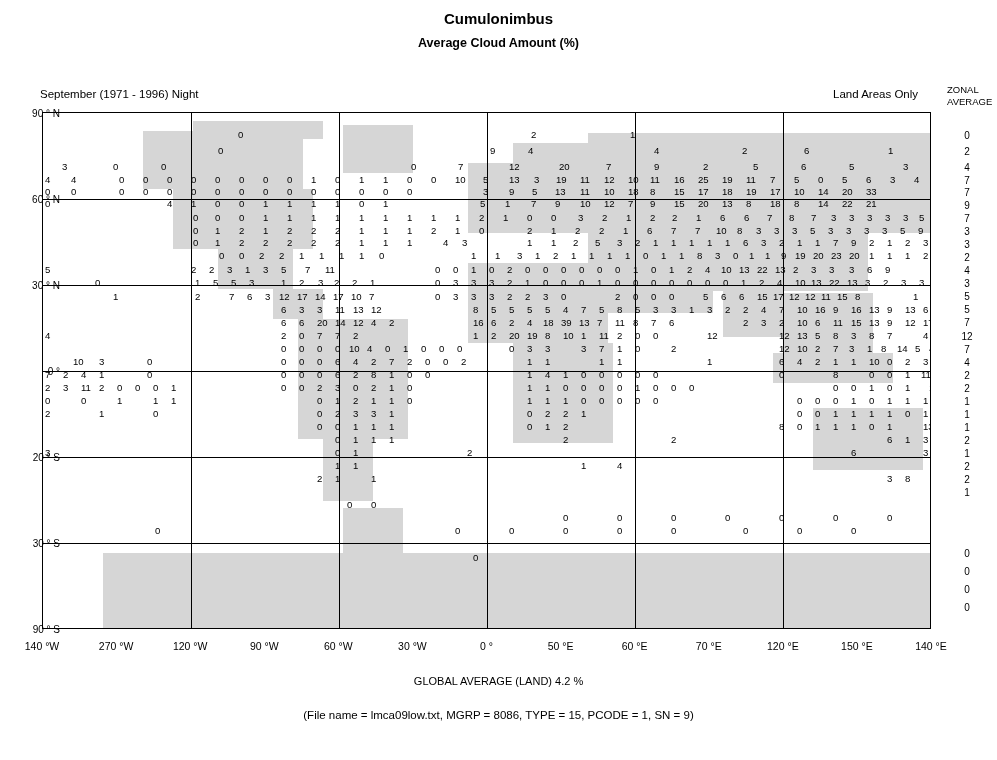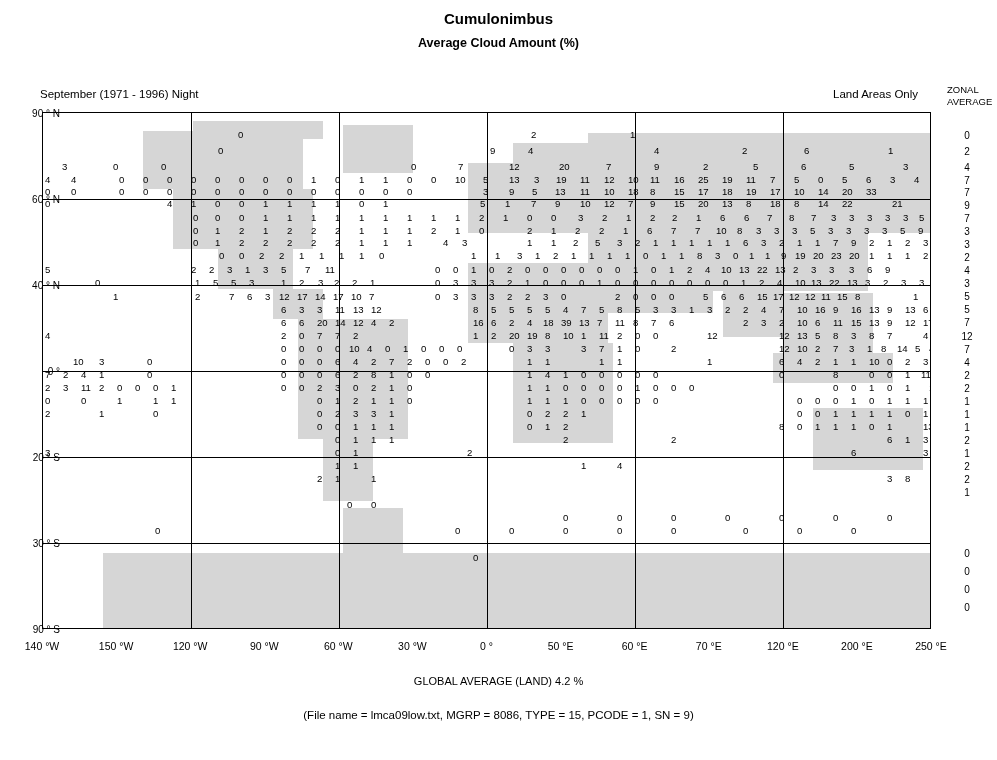--- a/index.html
+++ b/index.html
@@ -182,21 +182,21 @@
       <div class="cell" style="left: 585px; top: 86px;">7</div>
       <div class="cell" style="left: 607px; top: 86px;">9</div>
       <div class="cell" style="left: 631px; top: 86px;">15</div>
       <div class="cell" style="left: 655px; top: 86px;">20</div>
       <div class="cell" style="left: 679px; top: 86px;">13</div>
       <div class="cell" style="left: 703px; top: 86px;">8</div>
       <div class="cell" style="left: 727px; top: 86px;">18</div>
       <div class="cell" style="left: 751px; top: 86px;">8</div>
       <div class="cell" style="left: 775px; top: 86px;">14</div>
       <div class="cell" style="left: 799px; top: 86px;">22</div>
-      <div class="cell" style="left: 849px; top: 86px;">21</div>
+      <div class="cell" style="left: 823px; top: 86px;">21</div>
       <div class="cell" style="left: 150px; top: 100px;">0</div>
       <div class="cell" style="left: 172px; top: 100px;">0</div>
       <div class="cell" style="left: 196px; top: 100px;">0</div>
       <div class="cell" style="left: 220px; top: 100px;">1</div>
       <div class="cell" style="left: 244px; top: 100px;">1</div>
       <div class="cell" style="left: 268px; top: 100px;">1</div>
       <div class="cell" style="left: 292px; top: 100px;">1</div>
       <div class="cell" style="left: 316px; top: 100px;">1</div>
       <div class="cell" style="left: 340px; top: 100px;">1</div>
       <div class="cell" style="left: 364px; top: 100px;">1</div>
@@ -744,40 +744,40 @@
       <div class="cell" style="left: 700px; top: 413px;">0</div>
       <div class="cell" style="left: 754px; top: 413px;">0</div>
       <div class="cell" style="left: 808px; top: 413px;">0</div>
       <div class="cell" style="left: 430px; top: 440px;">0</div>
     </div>
 </div>
 
 <div id="ytick-layer">
     <div class="ytick" style="top: 108px;">90 ° N</div>
     <div class="ytick" style="top: 194px;">60 ° N</div>
-    <div class="ytick" style="top: 280px;">40 ° N</div>
+    <div class="ytick" style="top: 280px;">30 ° N</div>
     <div class="ytick" style="top: 366px;">0 °</div>
     <div class="ytick" style="top: 452px;">20 ° S</div>
     <div class="ytick" style="top: 538px;">30 ° S</div>
     <div class="ytick" style="top: 624px;">90 ° S</div>
   </div>
 <div id="xtick-layer">
     <div class="xtick" style="left: 7px;">140 °W</div>
-    <div class="xtick" style="left: 81.0833px;">150 °W</div>
+    <div class="xtick" style="left: 81.0833px;">270 °W</div>
     <div class="xtick" style="left: 155.167px;">120 °W</div>
     <div class="xtick" style="left: 229.25px;">90 °W</div>
     <div class="xtick" style="left: 303.333px;">60 °W</div>
     <div class="xtick" style="left: 377.417px;">30 °W</div>
     <div class="xtick" style="left: 451.5px;">0 °</div>
     <div class="xtick" style="left: 525.583px;">50 °E</div>
     <div class="xtick" style="left: 599.667px;">60 °E</div>
     <div class="xtick" style="left: 673.75px;">70 °E</div>
     <div class="xtick" style="left: 747.833px;">120 °E</div>
-    <div class="xtick" style="left: 821.917px;">200 °E</div>
-    <div class="xtick" style="left: 896px;">250 °E</div>
+    <div class="xtick" style="left: 821.917px;">150 °E</div>
+    <div class="xtick" style="left: 896px;">140 °E</div>
   </div>
 <div id="zonal-layer">
     <div class="zrow" style="top: 130px;">0</div>
     <div class="zrow" style="top: 146px;">2</div>
     <div class="zrow" style="top: 162px;">4</div>
     <div class="zrow" style="top: 175px;">7</div>
     <div class="zrow" style="top: 187px;">7</div>
     <div class="zrow" style="top: 200px;">9</div>
     <div class="zrow" style="top: 213px;">7</div>
     <div class="zrow" style="top: 226px;">3</div>

